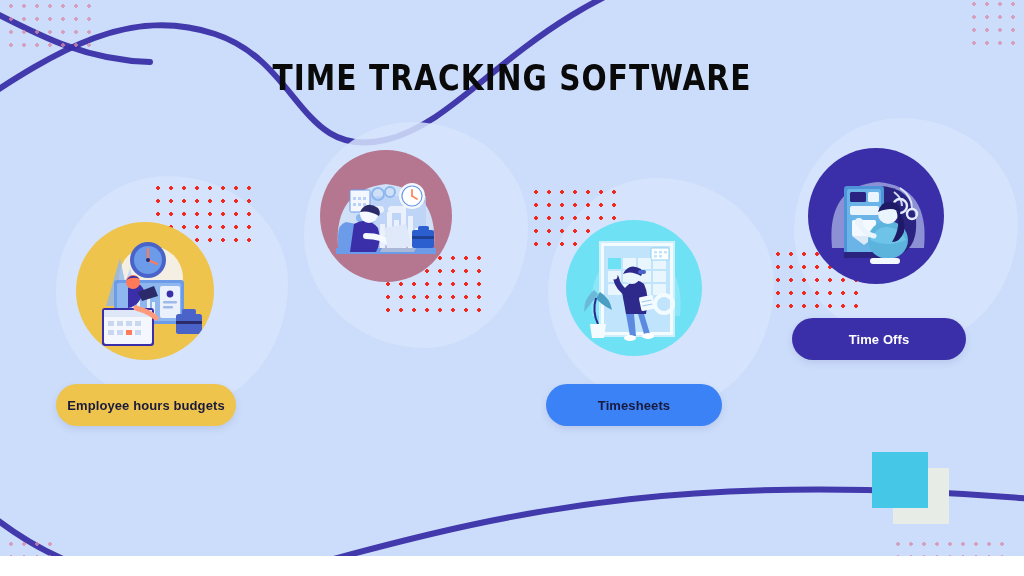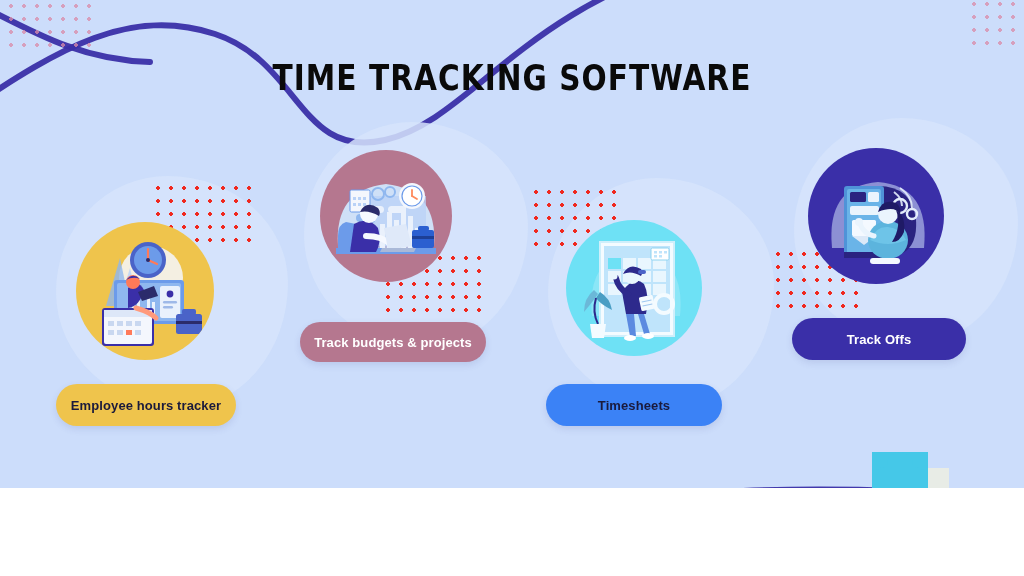--- a/index.html
+++ b/index.html
@@ -7,21 +7,21 @@
   html, body {
     width: 1024px;
     height: 576px;
     overflow: hidden;
     font-family: "Liberation Sans", sans-serif;
   }
 
   #canvas {
     position: relative;
     width: 1024px;
-    height: 488px;
+    height: 556px;
     background: #ccddfb;
     overflow: hidden;
   }
 
   
   .decor { position: absolute; pointer-events: none; }
 
   .wave-svg { position: absolute; inset: 0; width: 1024px; height: 576px; }
 
   .dots {
@@ -163,21 +163,21 @@
         <path d="M50 58 q7 -8 14 -1 q-7 -3 -14 1 Z" fill="#3a2fa8"></path>
         <path d="M60 86 q14 4 20 10" stroke="#ff9a7c" stroke-width="5" fill="none" stroke-linecap="round"></path>
         <path d="M62 70 l16 -6 l4 10 l-16 5 Z" fill="#2b2b6b"></path>
         <rect x="100" y="92" width="26" height="20" rx="2.5" fill="#4a63c8"></rect>
         <rect x="106" y="87" width="14" height="6" rx="2" fill="#4a63c8"></rect>
         <rect x="100" y="99" width="26" height="3" fill="#2b2b6b"></rect>
       </svg>
     </div>
 
     <div class="pill" style="left:8px; top:208px; width:180px; height:42px; background:#efc44c; color:#1a1a3c;">
-      <span>Employee hours tracker</span>
+      <span>Employee hours budgets</span>
     </div>
   </div>
 
   <div class="card" style="left:292px; top:116px; width:250px; height:250px;">
     <div class="halo" style="left:12px; top:6px; width:224px; height:226px;"></div>
 
     <div class="decor dots dots-red" style="left:94px; top:140px; width:103px; height:56px;"></div>
 
     <div class="circle" style="left:28px; top:34px; width:132px; height:132px; background:#b5778f;">
       <svg class="illus" viewBox="0 0 132 132">
@@ -219,23 +219,20 @@
         <path d="M40 62 q6 -12 18 -4 q3 4 1 8 q-10 -6 -19 -4 Z" fill="#2b2b6b"></path>
         <path d="M46 86 q16 0 24 8" stroke="#f6f9ff" stroke-width="6" fill="none" stroke-linecap="round"></path>
         <path d="M64 78 l22 -4 l6 22 l-24 4 Z" fill="#dfe9f9"></path>
         <path d="M62 98 l34 0 l-2 4 l-34 0 Z" fill="#aab9d8"></path>
         <rect x="92" y="80" width="22" height="18" rx="2" fill="#2b5fd0"></rect>
         <rect x="98" y="76" width="11" height="5" rx="2" fill="#2b5fd0"></rect>
         <rect x="92" y="86" width="22" height="3" fill="#1d3f96"></rect>
       </svg>
     </div>
 
-    <div class="pill" style="left:8px; top:206px; width:186px; height:40px; background:#b5778f; color:#ffffff;">
-      <span>Track budgets &amp; projects</span>
-    </div>
   </div>
 
   <div class="card" style="left:536px; top:178px; width:250px; height:250px;">
     <div class="halo" style="left:12px; top:0px; width:226px; height:230px;"></div>
 
     <div class="decor dots dots-red" style="left:-2px; top:12px; width:82px; height:58px;"></div>
 
     <div class="circle" style="left:30px; top:42px; width:136px; height:136px; background:#6ee1f5;">
       <svg class="illus" viewBox="0 0 136 136">
         <path d="M26 96 Q20 36 70 32 Q120 36 114 96 Z" fill="#9fe9f8" opacity=".6"></path>
@@ -325,17 +322,17 @@
         <circle cx="80" cy="66" r="10" fill="#eaf4fd"></circle>
         <path d="M70 64 q4 -14 18 -9 q6 4 4 12 q-4 -10 -22 -3 Z" fill="#1f1a66"></path>
         <path d="M88 62 q10 6 8 22 q-4 10 -12 10 q10 -16 4 -32 Z" fill="#1f1a66"></path>
         <path d="M66 88 q-10 -2 -14 -12" stroke="#eaf4fd" stroke-width="5" fill="none" stroke-linecap="round"></path>
         <circle cx="51" cy="74" r="4" fill="#eaf4fd"></circle>
         <rect x="62" y="110" width="30" height="6" rx="3" fill="#f4f9ff"></rect>
       </svg>
     </div>
 
     <div class="pill" style="left:12px; top:204px; width:174px; height:42px; background:#3a2fa8; color:#ffffff;">
-      <span>Track Offs</span>
+      <span>Time Offs</span>
     </div>
   </div>
 
 </div>
 
 </body></html>

